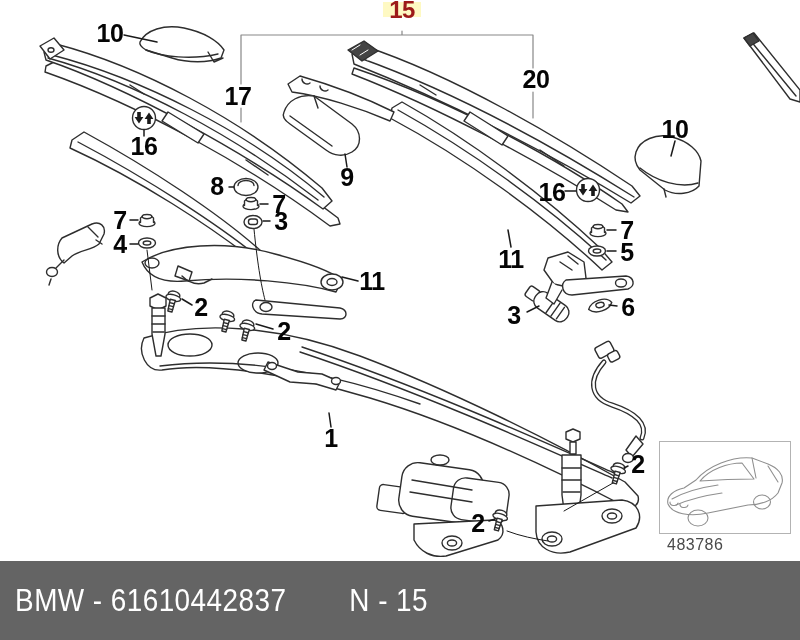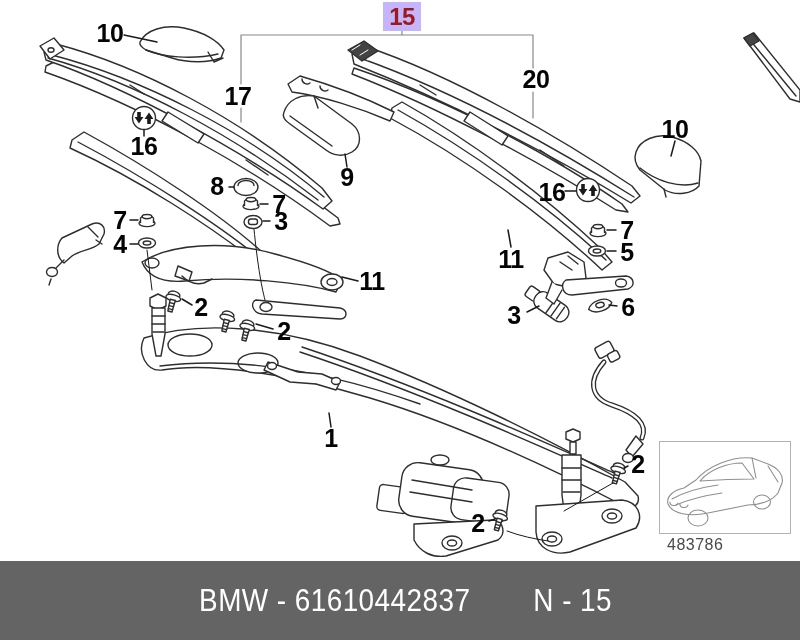--- a/index.html
+++ b/index.html
@@ -7,36 +7,36 @@
     position:relative;width:800px;height:640px;background:#ffffff;
     font-family:"Liberation Sans",sans-serif;overflow:hidden;margin:0 auto;
   }
   .art{position:absolute;left:0;top:0;}
   .callout{
     position:absolute;transform:translate(-50%,-50%);
     font-weight:bold;font-size:25px;line-height:1;color:#050505;
     letter-spacing:-0.5px;white-space:nowrap;cursor:default;
   }
   .callout.hl{
-    transform:none;width:38px;height:29px;
+    transform:none;width:38px;height:15px;
     display:flex;align-items:center;justify-content:center;
-    background:#c4b5fd;color:#9c1a1a;font-size:24px;
+    background:#fef9c3;color:#9c1a1a;font-size:24px;
   }
   .inset-box{
     position:absolute;left:659px;top:441px;width:132px;height:93px;
     border:1px solid #b3b3b3;background:#fff;box-sizing:border-box;
   }
   .inset-caption{
     position:absolute;left:659px;top:536px;font-size:16px;color:#4a4a4a;
     letter-spacing:0.5px;
     margin-left:8px;
   }
   .footer{
     position:absolute;left:0;bottom:0;width:800px;height:79px;background:#646464;
-    display:flex;align-items:center;justify-content:center;gap:44px;
+    display:flex;align-items:center;gap:44px;
   }
   .footer span{
     color:#ffffff;font-size:31px;font-weight:normal;white-space:nowrap;
     transform:scaleX(0.9);letter-spacing:0.5px;
   }
 </style>
 </head>
 <body>
 
 <div class="stage">

